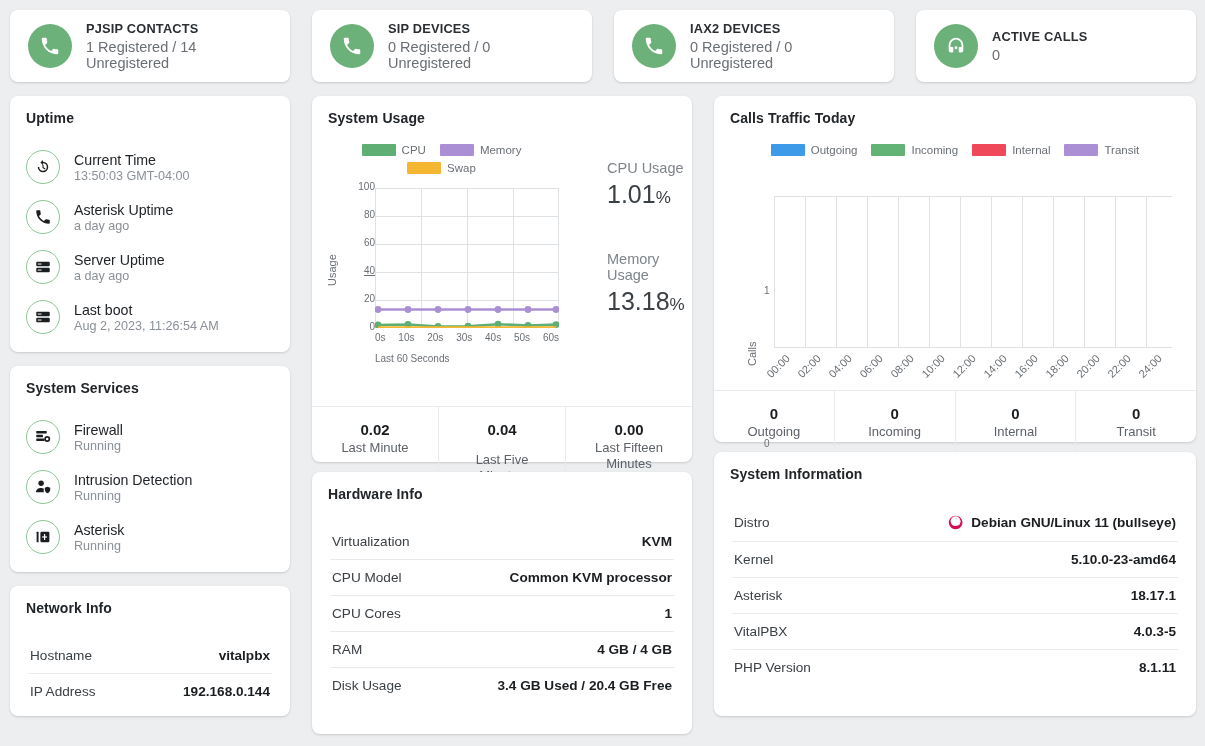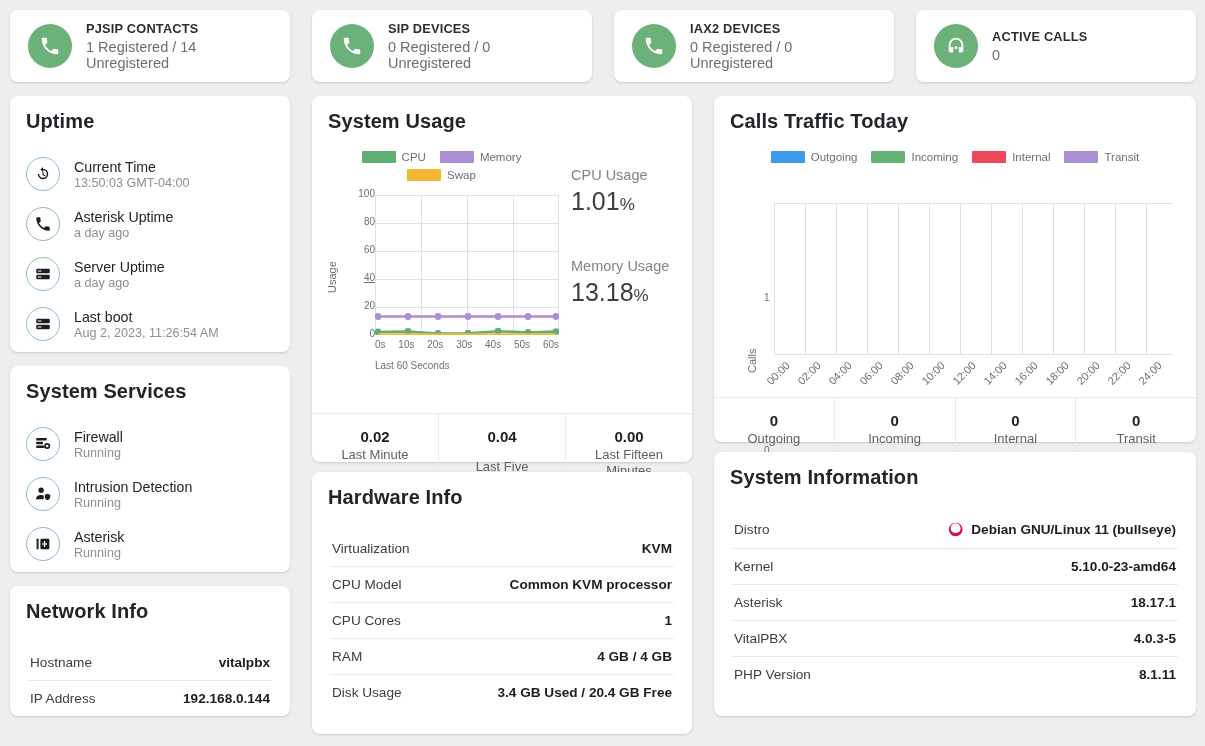--- a/index.html
+++ b/index.html
@@ -12,21 +12,21 @@
   }
   .page { position: relative; width: 1205px; height: 746px; padding: 14px; }
 
   .card {
     background: #ffffff;
     border-radius: 8px;
     box-shadow: 0 1px 3px rgba(0,0,0,0.10), 0 1px 2px rgba(0,0,0,0.06);
     position: absolute;
   }
   .card-title {
-    font-size: 20px; font-weight: bold; color: #212529;
+    font-size: 14px; font-weight: bold; color: #212529;
     padding: 14px 16px 0 16px; letter-spacing: 0.1px;
   }
 
   
   .stat-card { display: flex; align-items: center; padding: 0 18px; }
   .stat-icon {
     width: 44px; height: 44px; border-radius: 50%;
     background: #6cb07a; color: #fff;
     display: flex; align-items: center; justify-content: center;
     flex: 0 0 44px; margin-right: 14px;
@@ -66,21 +66,21 @@
   .legend-item { display: flex; align-items: center; gap: 6px; }
   .swatch { width: 34px; height: 12px; border-radius: 1px; }
   .legend-label { font-size: 11.5px; color: #6a6f75; }
 
   .axis-label-y {
     font-size: 11px; color: #6a6f75;
     writing-mode: vertical-rl; transform: rotate(180deg);
   }
   .tick { font-size: 10px; color: #6a6f75; }
 
-  .usage-split { display: flex; }
+  .usage-split { display: flex; gap: 36px; }
   .usage-right { padding-top: 34px; }
   .usage-metric-label { font-size: 14.5px; color: #7e848a; }
   .usage-metric-value { font-size: 25px; color: #3b4045; margin-top: 4px; }
   .usage-metric-value .pct { font-size: 17px; }
 
   
   .strip { display: flex; align-items: stretch; border-top: 1px solid #e8eaec; }
   .strip-cell {
     flex: 1; text-align: center; padding: 14px 4px 16px 4px;
     display: flex; flex-direction: column; gap: 2px; justify-content: flex-start;

